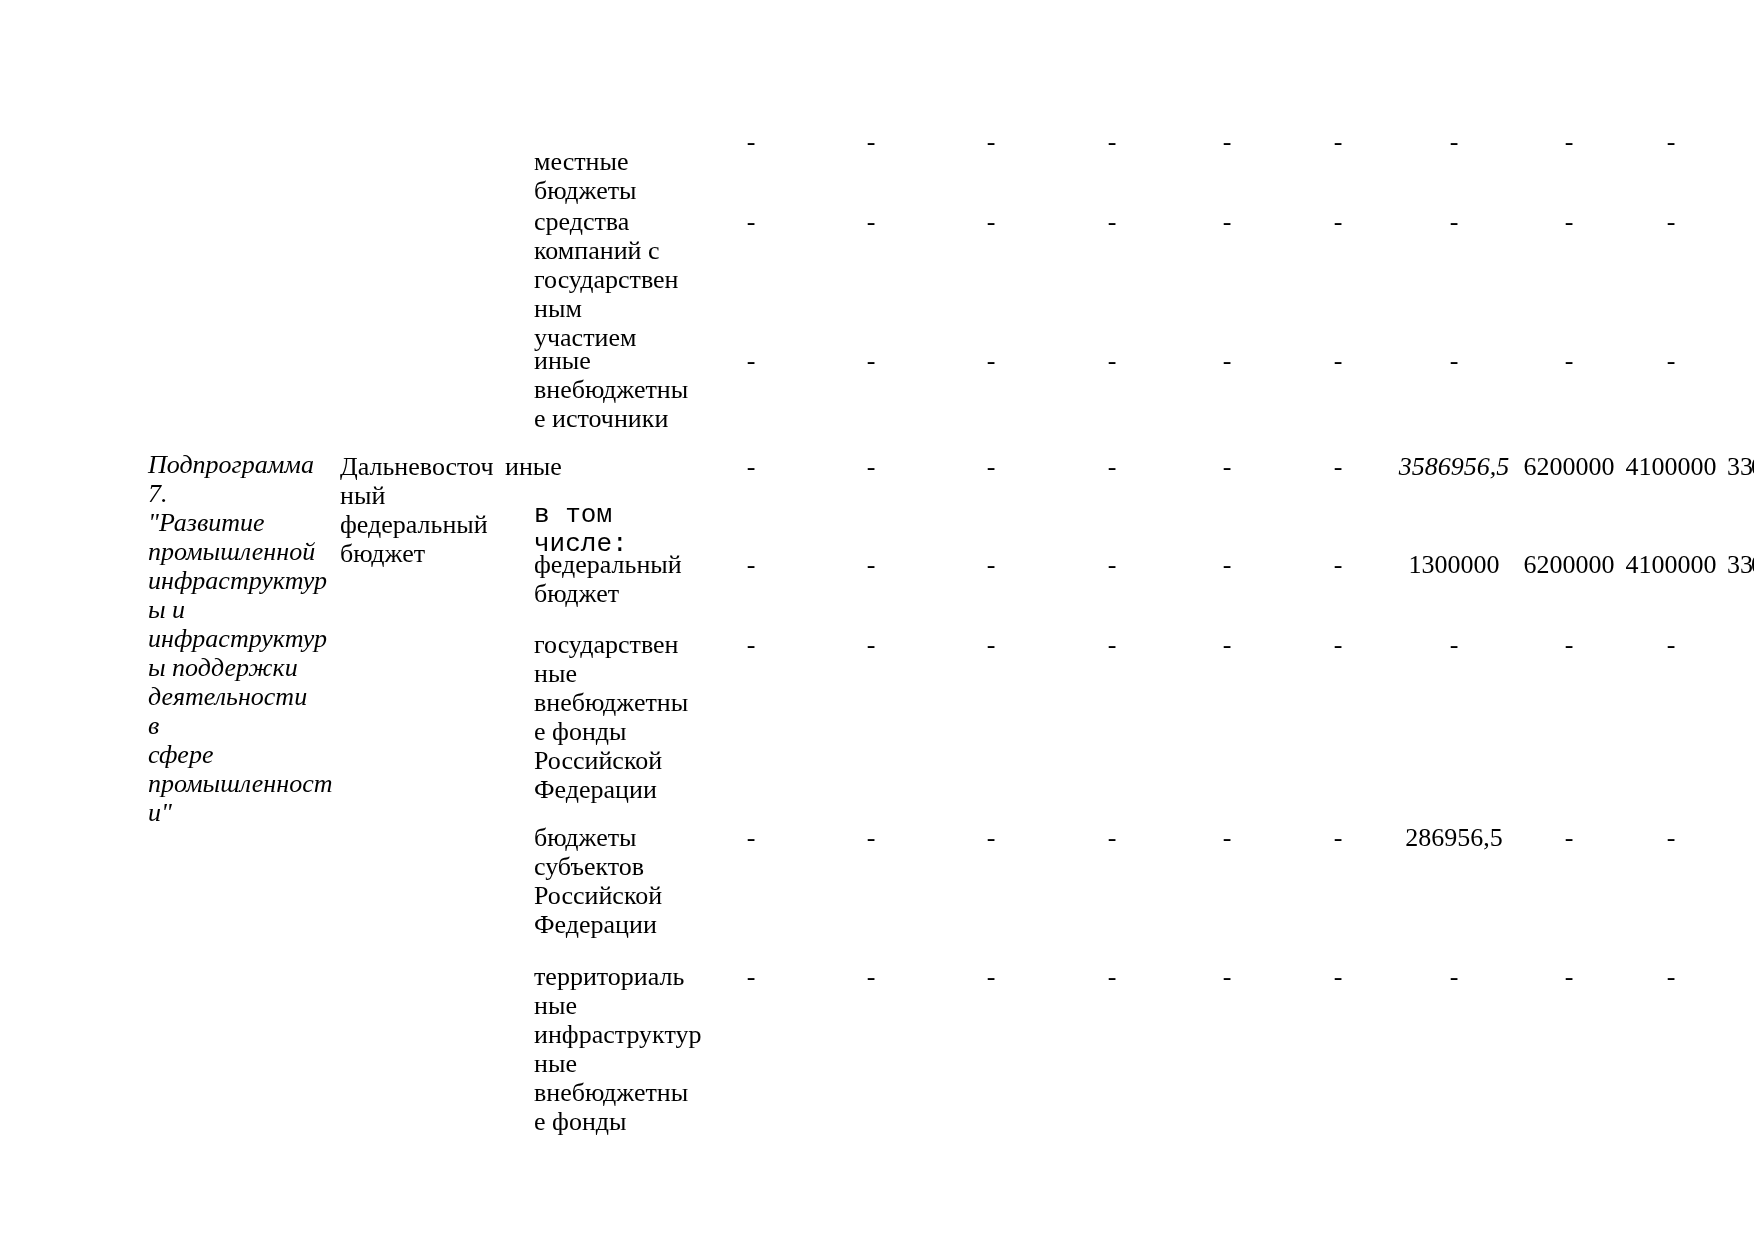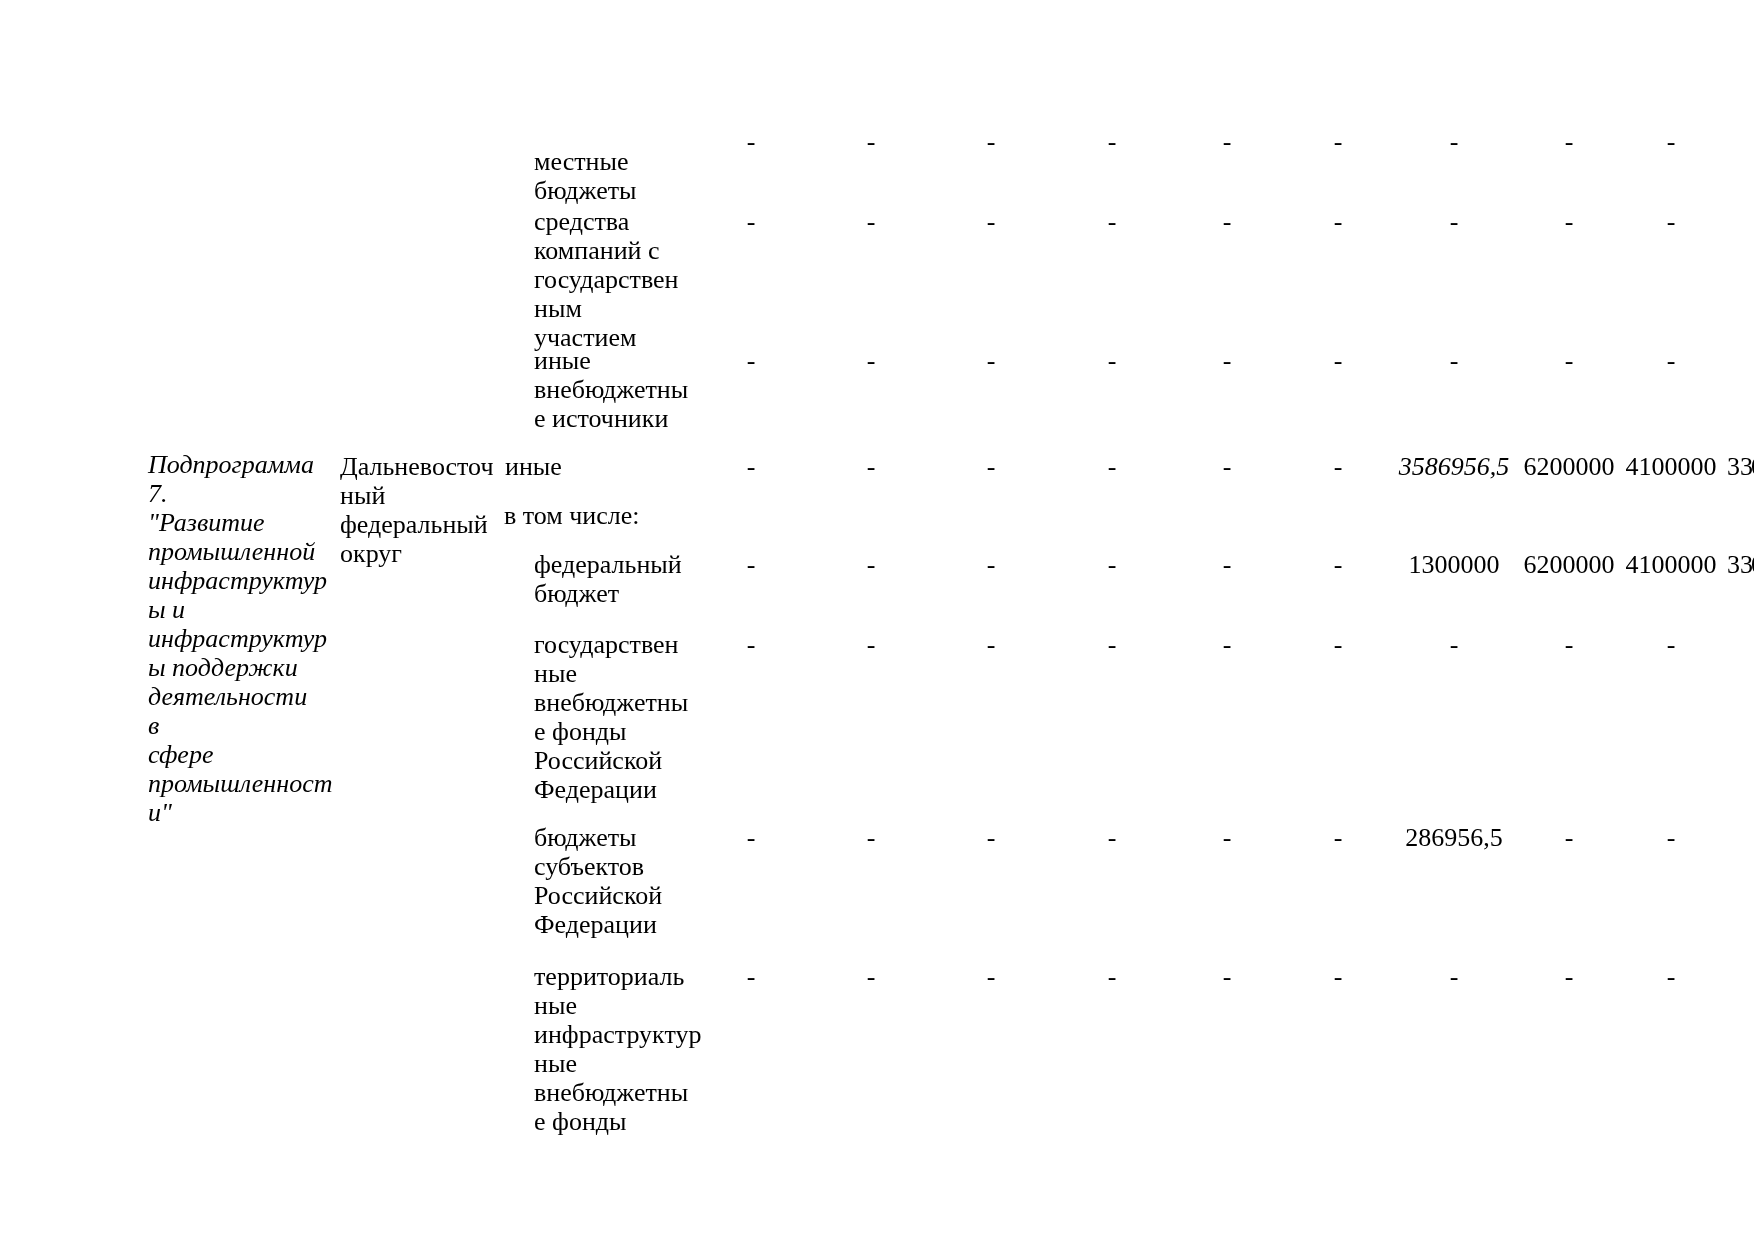--- a/index.html
+++ b/index.html
@@ -49,21 +49,21 @@
 ы и
 инфраструктур
 ы поддержки
 деятельности в
 сфере
 промышленност
 и"</div>
   <div class="block" id="district-cell" style="left:340px; top:452px; width:165px;">Дальневосточ
 ный
 федеральный
-округ</div>
+бюджет</div>
   <div id="funding-rows">
       <div class="block" style="left: 534px; top: 127px; width: 150px; margin-top: 20px;">местные
 бюджеты</div>
       <div class="vcell" style="left: 681px; top: 127px;">-</div>
       <div class="vcell" style="left: 801px; top: 127px;">-</div>
       <div class="vcell" style="left: 921px; top: 127px;">-</div>
       <div class="vcell" style="left: 1042px; top: 127px;">-</div>
       <div class="vcell" style="left: 1157px; top: 127px;">-</div>
       <div class="vcell" style="left: 1268px; top: 127px;">-</div>
       <div class="vcell" style="left: 1384px; top: 127px;">-</div>
@@ -98,21 +98,21 @@
       <div class="vcell" style="left: 681px; top: 452px;">-</div>
       <div class="vcell" style="left: 801px; top: 452px;">-</div>
       <div class="vcell" style="left: 921px; top: 452px;">-</div>
       <div class="vcell" style="left: 1042px; top: 452px;">-</div>
       <div class="vcell" style="left: 1157px; top: 452px;">-</div>
       <div class="vcell" style="left: 1268px; top: 452px;">-</div>
       <div class="vcell" style="left: 1384px; top: 452px; font-style: italic;">3586956,5</div>
       <div class="vcell" style="left: 1499px; top: 452px;">6200000</div>
       <div class="vcell" style="left: 1601px; top: 452px;">4100000</div>
       <div class="num10" style="left: 1727px; top: 452px;">33<span class="sliver">0</span></div>
-      <div class="block" style="left: 504px; top: 501px; width: 150px;">в том числе:</div>
+      <div class="block" style="left: 534px; top: 501px; width: 150px; font-family: Liberation Mono, monospace;">в том числе:</div>
       <div class="block" style="left: 534px; top: 550px; width: 150px;">федеральный
 бюджет</div>
       <div class="vcell" style="left: 681px; top: 550px;">-</div>
       <div class="vcell" style="left: 801px; top: 550px;">-</div>
       <div class="vcell" style="left: 921px; top: 550px;">-</div>
       <div class="vcell" style="left: 1042px; top: 550px;">-</div>
       <div class="vcell" style="left: 1157px; top: 550px;">-</div>
       <div class="vcell" style="left: 1268px; top: 550px;">-</div>
       <div class="vcell" style="left: 1384px; top: 550px;">1300000</div>
       <div class="vcell" style="left: 1499px; top: 550px;">6200000</div>

